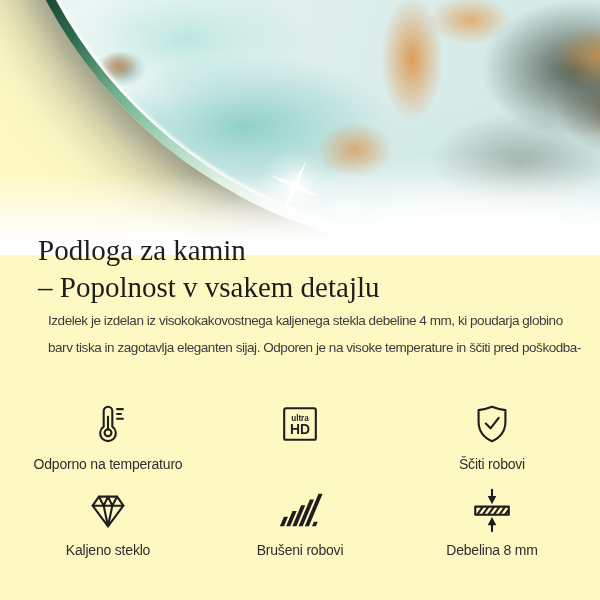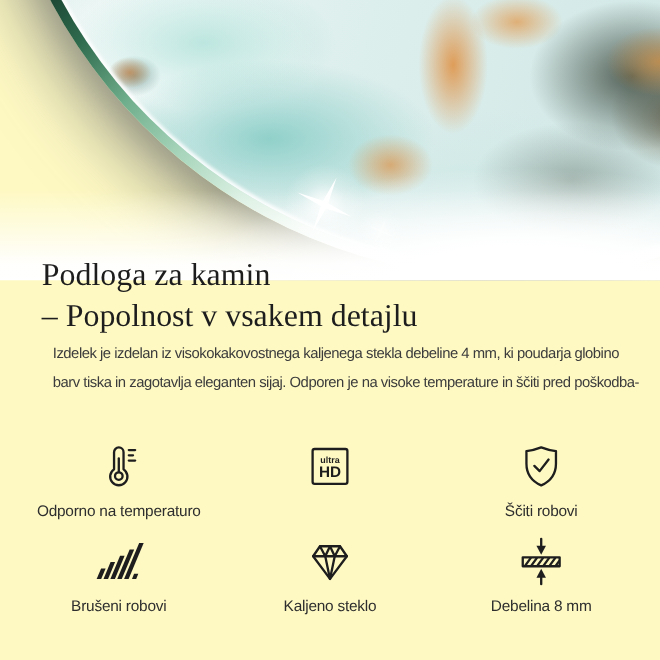--- a/index.html
+++ b/index.html
@@ -141,41 +141,41 @@
           <path class="icon-stroke" d="M24,6 C29,8 33.5,9 38,9.5 V21.5 C38,31.5 32,38.5 24,42 C16,38.5 10,31.5 10,21.5 V9.5 C14.5,9 19,8 24,6 Z"></path>
           <path class="icon-stroke" d="M17.5,23.5 L22.5,28.5 L31,17.5"></path>
         </svg>
       </div>
       <div class="feature-label">Ščiti robovi</div>
     </div>
 
     <div class="feature">
       <div class="icon-box">
         <svg width="46" height="46" viewBox="0 0 48 48">
+          <path class="icon-stroke" stroke-width="2" d="M14.5,10 H33.5 L40,19.5 L24,41 L8,19.5 Z"></path>
+          <path class="icon-stroke" stroke-width="2" d="M8,19.5 H40"></path>
+          <path class="icon-stroke" stroke-width="2" d="M14.5,10 L19.5,19.5 L24,10 L28.5,19.5 L33.5,10"></path>
+          <path class="icon-stroke" stroke-width="2" d="M19.5,19.5 L24,41 L28.5,19.5"></path>
+        </svg>
+      </div>
+      <div class="feature-label">Kaljeno steklo</div>
+    </div>
+
+    <div class="feature">
+      <div class="icon-box">
+        <svg width="46" height="46" viewBox="0 0 48 48">
           <path class="icon-fill" d="M3,41 h4.3 l4.2,-10 h-4.3 Z"></path>
           <path class="icon-fill" d="M9.5,41 h4.3 l6.7,-16 h-4.3 Z"></path>
           <path class="icon-fill" d="M16,41 h4.3 l9.2,-22 h-4.3 Z"></path>
           <path class="icon-fill" d="M22.5,41 h4.3 l11.8,-28 h-4.3 Z"></path>
           <path class="icon-fill" d="M29,41 h4.3 l14.3,-34 h-4.3 Z"></path>
           <path class="icon-fill" d="M36.5,41 h4 l2,-4.8 h-4 Z"></path>
         </svg>
       </div>
       <div class="feature-label">Brušeni robovi</div>
-    </div>
-
-    <div class="feature">
-      <div class="icon-box">
-        <svg width="46" height="46" viewBox="0 0 48 48">
-          <path class="icon-stroke" stroke-width="2" d="M14.5,10 H33.5 L40,19.5 L24,41 L8,19.5 Z"></path>
-          <path class="icon-stroke" stroke-width="2" d="M8,19.5 H40"></path>
-          <path class="icon-stroke" stroke-width="2" d="M14.5,10 L19.5,19.5 L24,10 L28.5,19.5 L33.5,10"></path>
-          <path class="icon-stroke" stroke-width="2" d="M19.5,19.5 L24,41 L28.5,19.5"></path>
-        </svg>
-      </div>
-      <div class="feature-label">Kaljeno steklo</div>
     </div>
 
     <div class="feature">
       <div class="icon-box">
         <svg width="46" height="46" viewBox="0 0 48 48">
           <path class="icon-stroke" stroke-width="2.4" d="M24,3 V9.5"></path>
           <path class="icon-fill" d="M19.5,9.5 H28.5 L24,18 Z"></path>
           <rect class="icon-stroke" x="6.5" y="20.5" width="35" height="8.5"></rect>
           <g class="icon-stroke" stroke-width="2.4" stroke-linecap="butt">
             <path d="M9,28.2 L14,21.3"></path>

